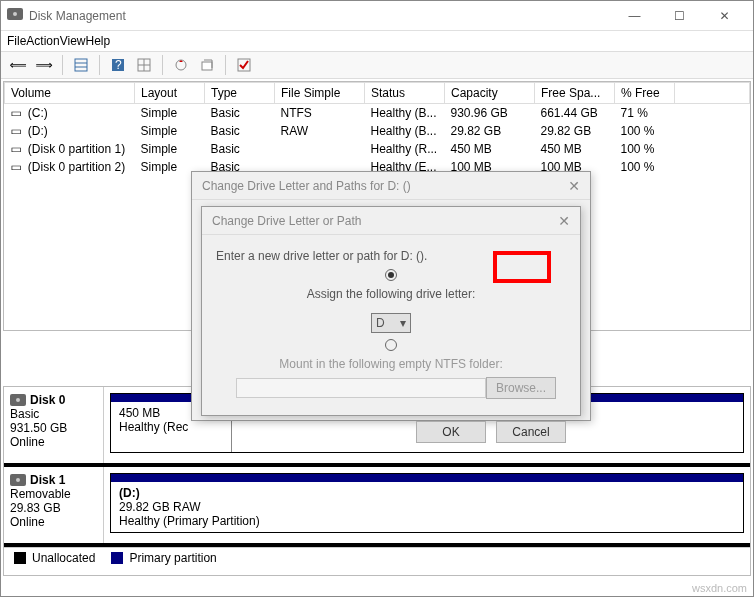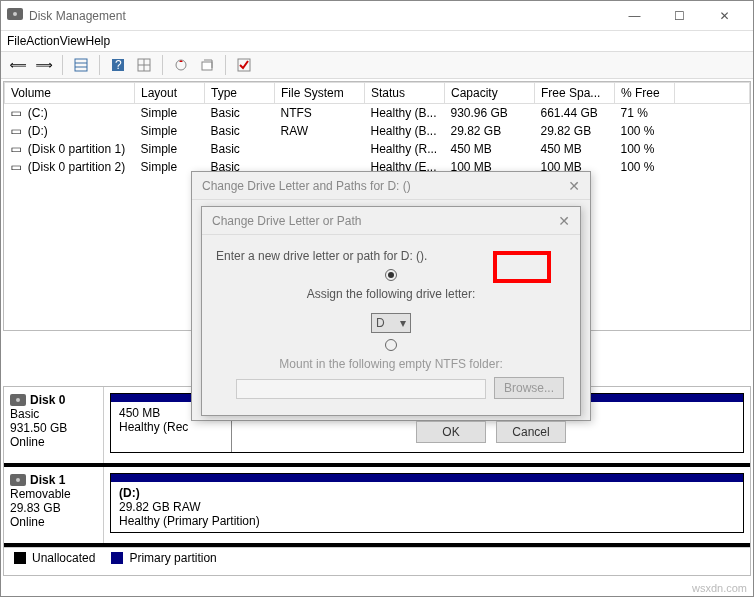--- a/index.html
+++ b/index.html
@@ -114,21 +114,21 @@
 
 <div class="content">
 
   <div class="voltable">
     <table>
       <thead>
           <tr>
         <th style="width:130px">Volume</th>
         <th style="width:70px">Layout</th>
         <th style="width:70px">Type</th>
-        <th style="width:90px">File System</th>
+        <th style="width:90px">File Simple</th>
         <th style="width:80px">Status</th>
         <th style="width:90px">Capacity</th>
         <th style="width:80px">Free Spa...</th>
         <th style="width:60px">% Free</th>
         <th></th>
       </tr>
         </thead>
       <tbody id="volrows">
           <tr>
             <td><span class="volicon">▭</span> (C:)</td>
@@ -254,21 +254,21 @@
         <div style="flex:1"></div>
         <div class="combo">
           <span>D</span>
           <span>▾</span>
         </div>
       </div>
       <div class="radio" style="color:#999;">
         <div class="circ"></div>
         <span>Mount in the following empty NTFS folder:</span>
       </div>
-      <div style="display:flex; align-items:flex-end; gap:8px;">
+      <div style="display:flex; align-items:center; ">
         <div class="txtinput"></div>
         <div class="btn" style="color:#999">Browse...</div>
       </div>
     </div>
     <div class="dbtns">
       <div class="btn">OK</div>
       <div class="btn">Cancel</div>
     </div>
   </div>
 

